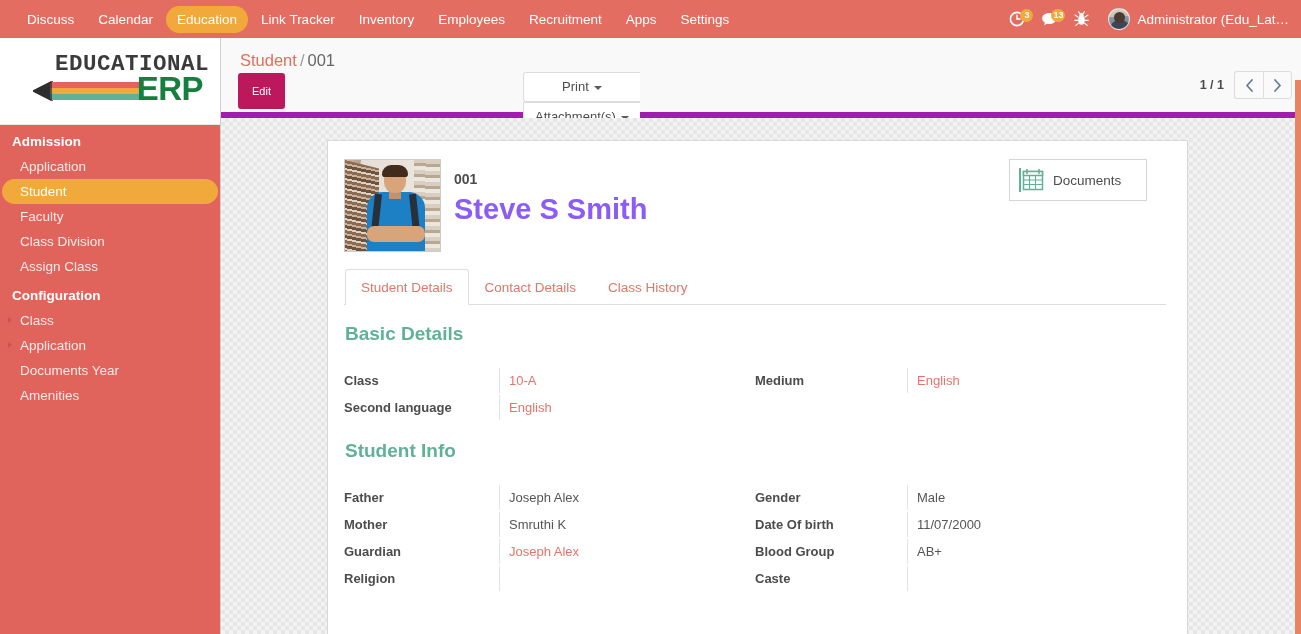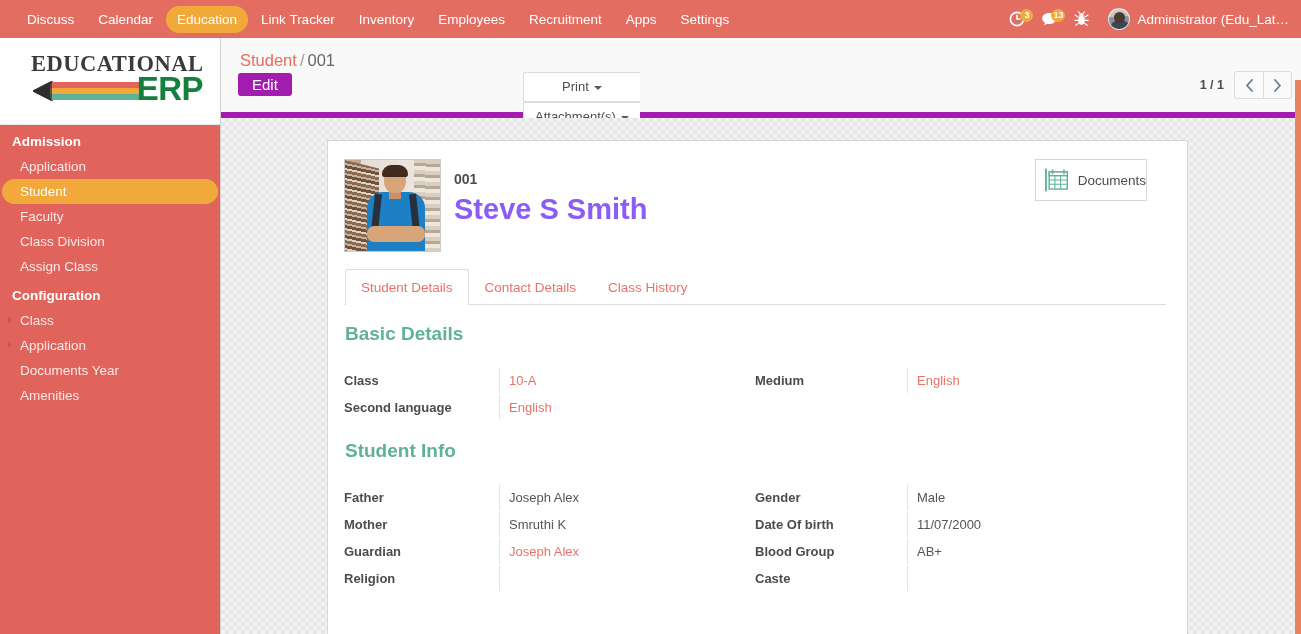--- a/index.html
+++ b/index.html
@@ -79,22 +79,22 @@
   .logo-box {
     height: 87px; background: #ffffff;
     display: flex; align-items: center; justify-content: center;
     flex-direction: column;
     border-bottom: 1px solid #e8e8e8;
   }
   .logo-wrap { position: relative; width: 190px; height: 62px; }
   .logo-top {
     font-size: 22.5px; font-weight: bold; color: #3b3b3b;
     letter-spacing: 0.5px; line-height: 24px;
-    position: absolute; left: 16px; top: 2px;
-    font-family: Liberation Serif, serif;
+    position: absolute; left: 40px; top: 2px;
+    font-family: Liberation Mono, monospace;
   }
   .logo-erp {
     position: absolute; right: 2px; top: 22px;
     font-size: 33px; font-weight: bold; color: #15803d;
     line-height: 34px; letter-spacing: -0.5px;
   }
   .pencil { position: absolute; left: 18px; top: 28px; width: 106px; height: 26px; }
 
   .side-section {
     color: #ffffff; font-weight: bold; font-size: 13.5px;
@@ -134,23 +134,23 @@
     padding: 11px 0 0 19px;
     font-size: 16.5px; line-height: 22px;
   }
   .bc-link { color: #E36D60; cursor: pointer; }
   .bc-sep { color: #9a9a9a; padding: 0 3px; }
   .bc-current { color: #666666; }
 
   .cp-row { position: relative; height: 38px; }
   .btn-edit {
     position: absolute; left: 17px; top: 2px;
-    background: #a21caf; color: #ffffff;
+    background: #be185d; color: #ffffff;
     border: none; border-radius: 3px;
-    font-size: 15px; padding: 3px 14px;
+    font-size: 11px; padding: 12px 14px;
     cursor: pointer; font-family: "Liberation Sans", sans-serif;
   }
   .btn-group {
     position: absolute; left: 302px; top: 1px;
     display: flex;
     flex-direction: column;
   }
   .btn-g {
     background: #ffffff; border: 1px solid #dcdcdc;
     border-right: none;
@@ -260,21 +260,21 @@
     font-size: 14px; font-weight: bold; color: #4c4c4c;
   }
   .rec-name {
     position: absolute; left: 110px; top: 34px;
     font-size: 29px; font-weight: bold; color: #8b5cf6;
     line-height: 36px;
   }
 
   .stat-btn {
     position: absolute; right: 19px; top: 2px;
-    width: 112px; height: 42px;
+    width: 138px; height: 42px;
     border: 1px solid #d5d5d5; background: #ffffff;
     display: flex; align-items: center; padding-left: 8px;
     cursor: pointer;
   }
   .stat-label { font-size: 13.5px; color: #4c4c4c; margin-left: 9px; }
 
   
   .tabs {
     display: flex; border-bottom: 1px solid #dddddd;
     margin-top: 4px; padding-left: 1px;

